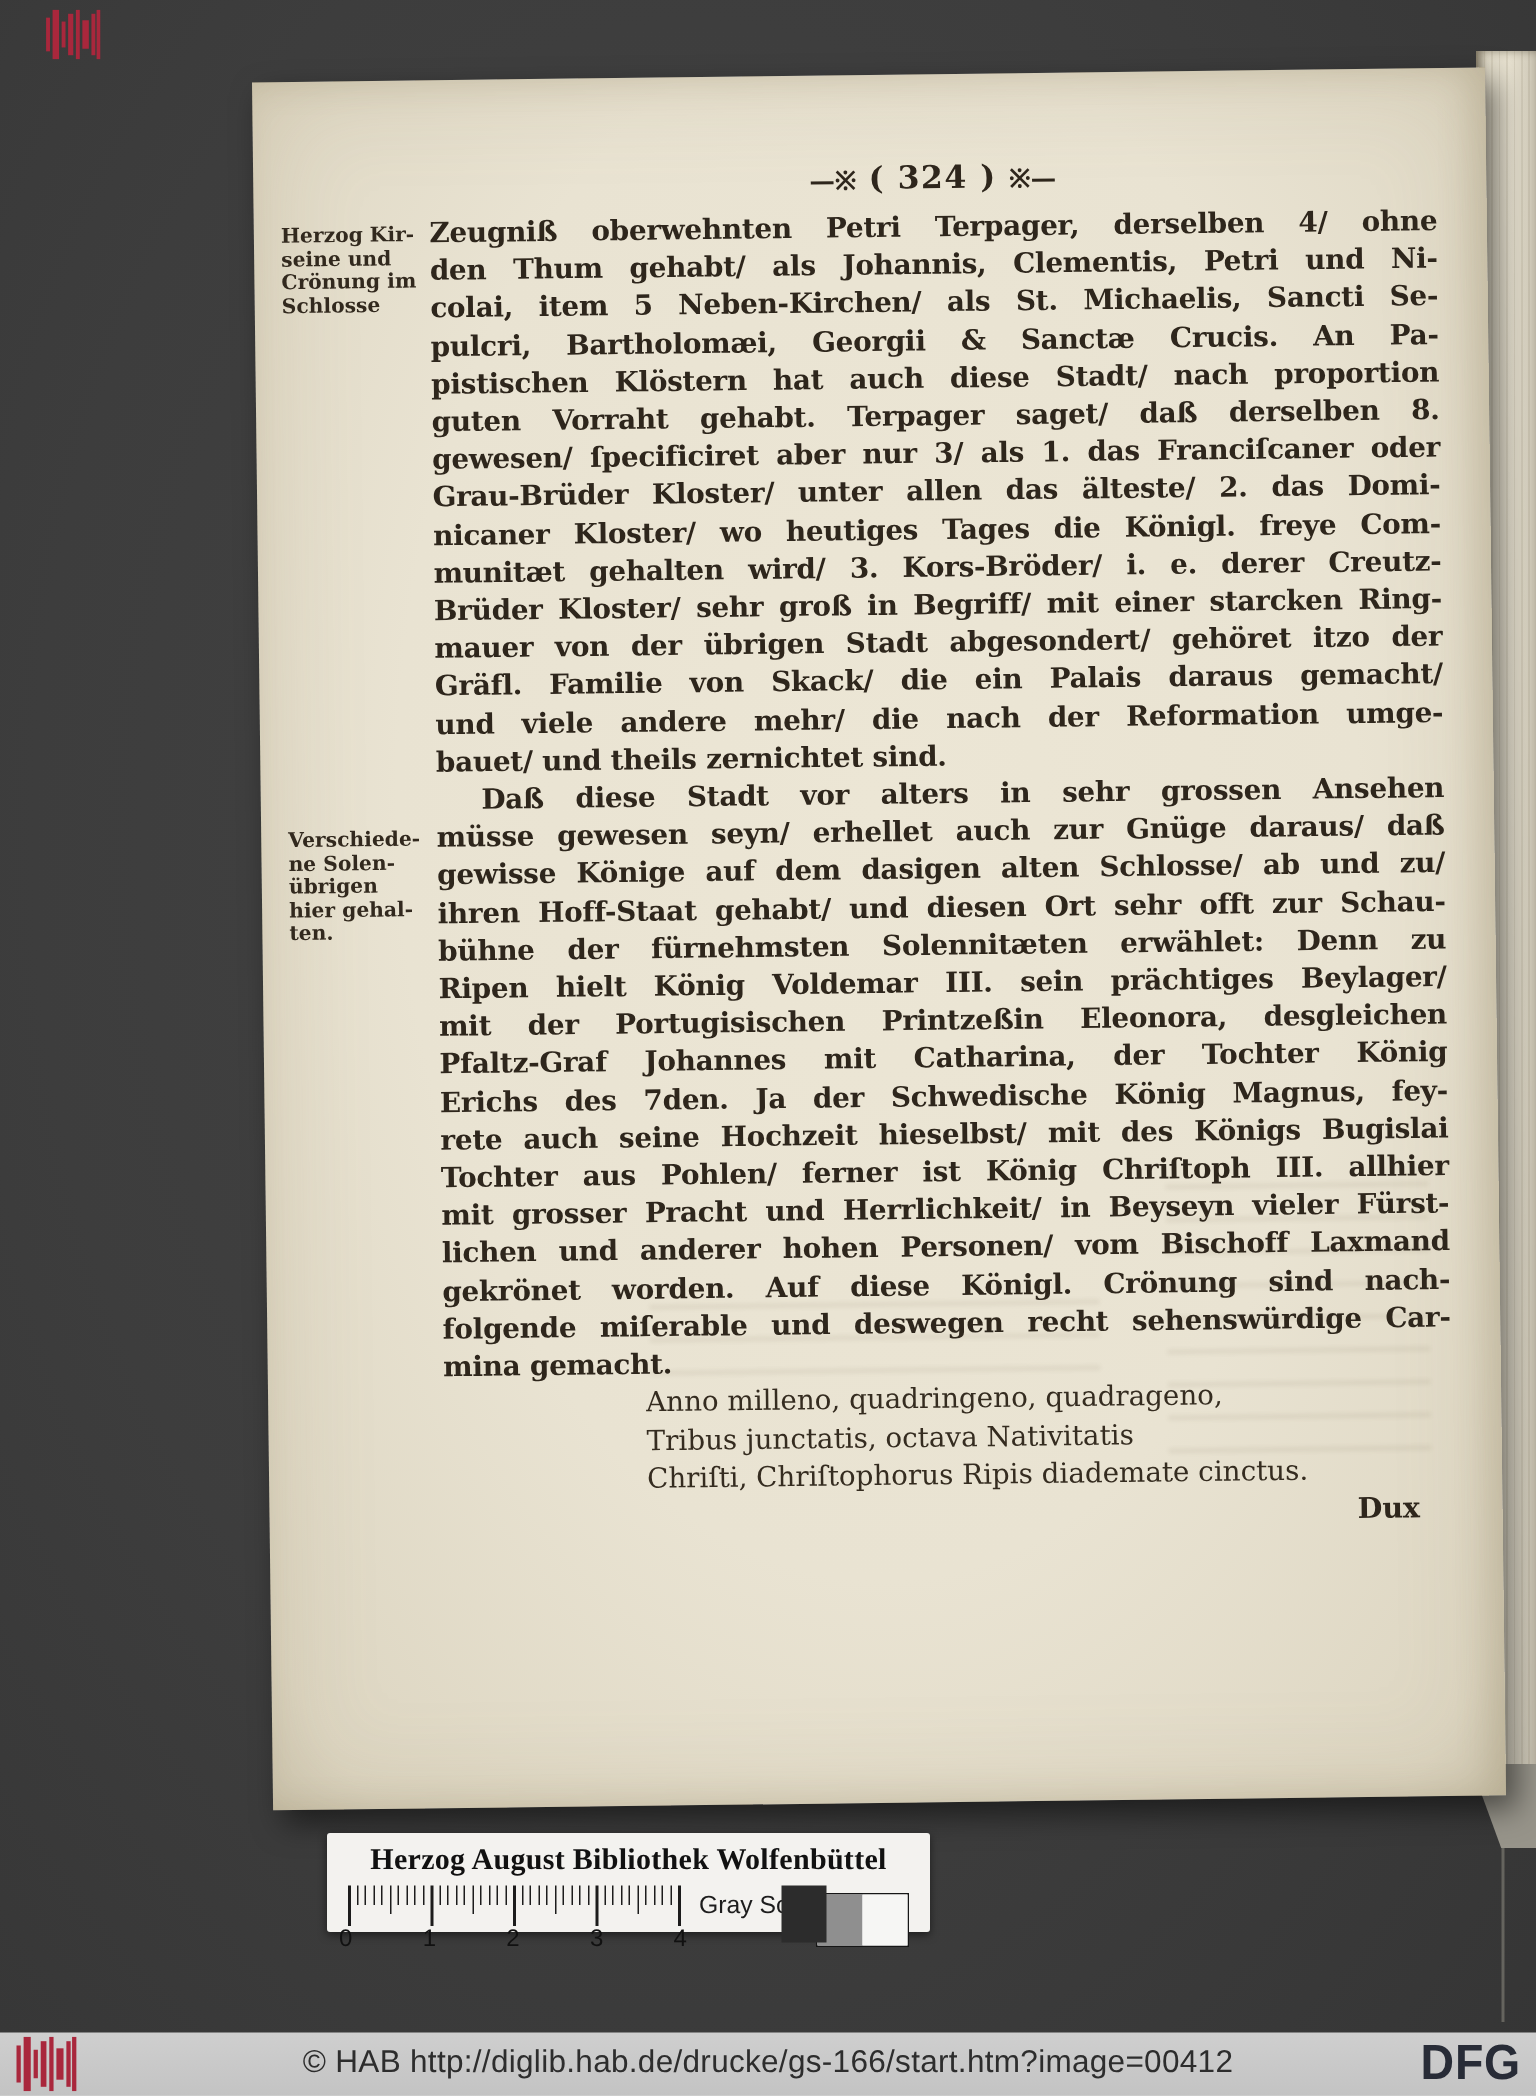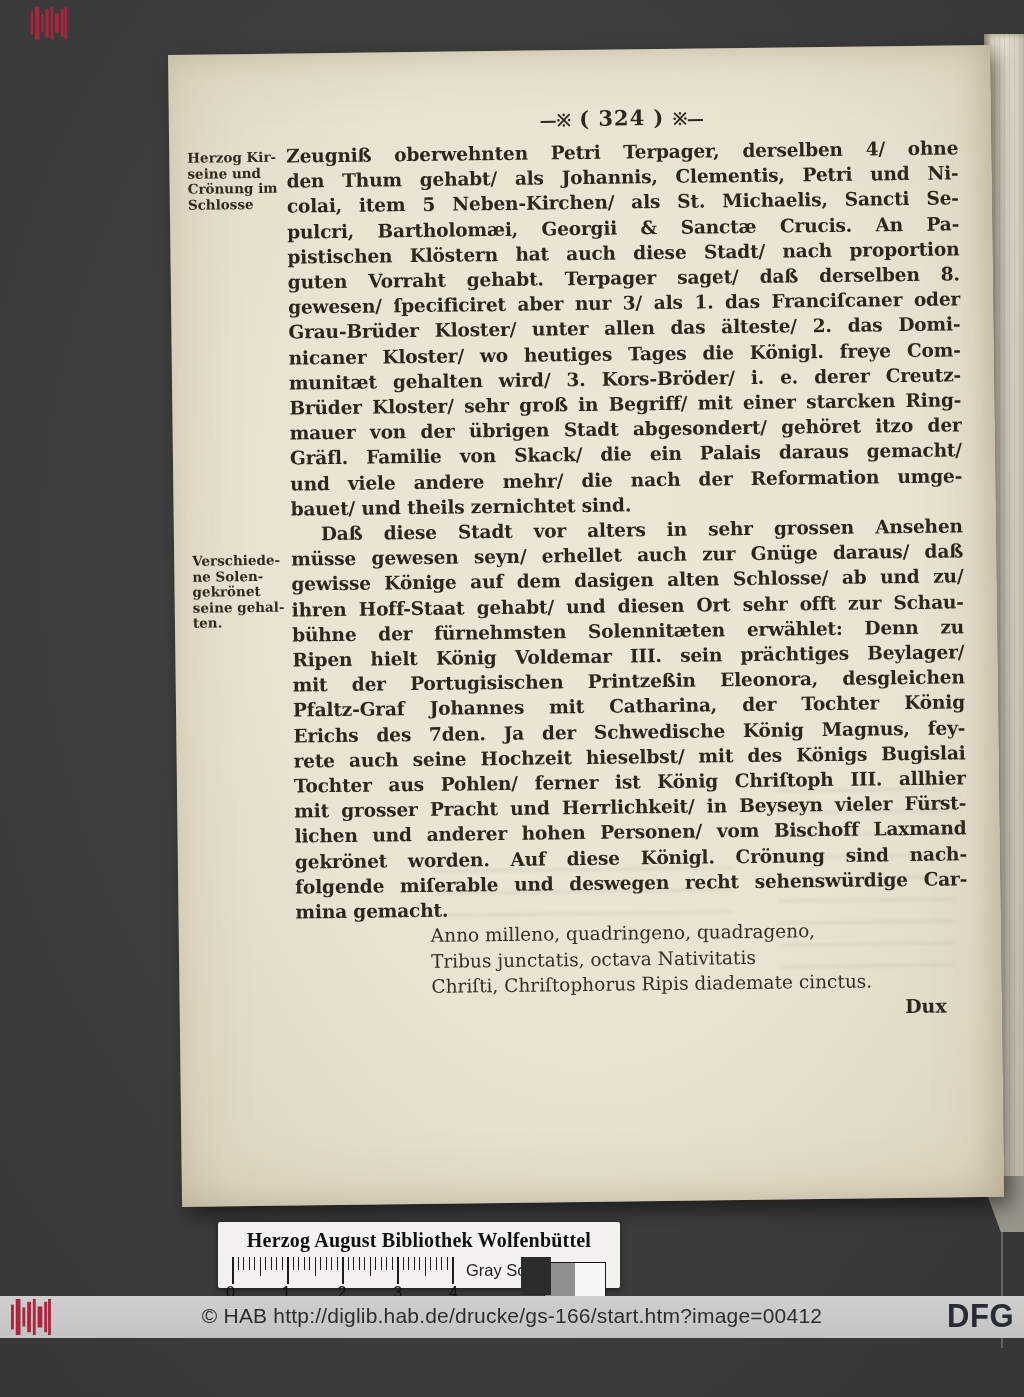--- a/index.html
+++ b/index.html
@@ -94,21 +94,21 @@
     font-size:16.5px; color:#1d1d1d; white-space:nowrap;
   }
   .patches{
     position:absolute; left:326px; top:10px; width:60px; height:34px;
     border:1px solid #161616; display:flex; background:#fff;
   }
   .patch{width:30px; height:34px;}
   .patch.dark{position:absolute; left:-24px; top:-6px; width:30px; height:38px;}
   
   .footer-bar{
-    position:absolute; left:0; top:1296px; width:1024px; height:42px;
+    position:absolute; left:0; top:1355px; width:1024px; height:42px;
     background:linear-gradient(180deg,#cfcfcf,#c3c3c3);
     font-family:"Liberation Sans", sans-serif;
   }
   .hab-logo{position:absolute; left:8px; top:2px;}
   .copyright{
     position:absolute; left:0; top:8px; width:100%; text-align:center;
     font-size:21px; color:#2d2d2d; letter-spacing:0.2px;
   }
   .dfg{
     position:absolute; right:10px; top:1px; font-size:31px; font-weight:bold;
@@ -151,22 +151,22 @@
 
     <div class="margin-note mn1">
         <div class="mn-line">Herzog Kir-</div>
         <div class="mn-line">seine und</div>
         <div class="mn-line">Crönung im</div>
         <div class="mn-line">Schlosse</div>
       </div>
     <div class="margin-note mn2">
         <div class="mn-line">Verschiede-</div>
         <div class="mn-line">ne Solen-</div>
-        <div class="mn-line">gekrönet</div>
-        <div class="mn-line">seine gehal-</div>
+        <div class="mn-line">übrigen</div>
+        <div class="mn-line">hier gehal-</div>
         <div class="mn-line">ten.</div>
       </div>
 
     <div class="textblock">
       <div>
           <div class="body-line">Zeugniß oberwehnten Petri Terpager, derselben 4/ ohne</div>
           <div class="body-line">den Thum gehabt/ als Johannis, Clementis, Petri und Ni-</div>
           <div class="body-line">colai, item 5 Neben-Kirchen/ als St. Michaelis, Sancti Se-</div>
           <div class="body-line">pulcri, Bartholomæi, Georgii &amp; Sanctæ Crucis.  An Pa-</div>
           <div class="body-line">pistischen Klöstern hat auch diese Stadt/ nach proportion</div>

